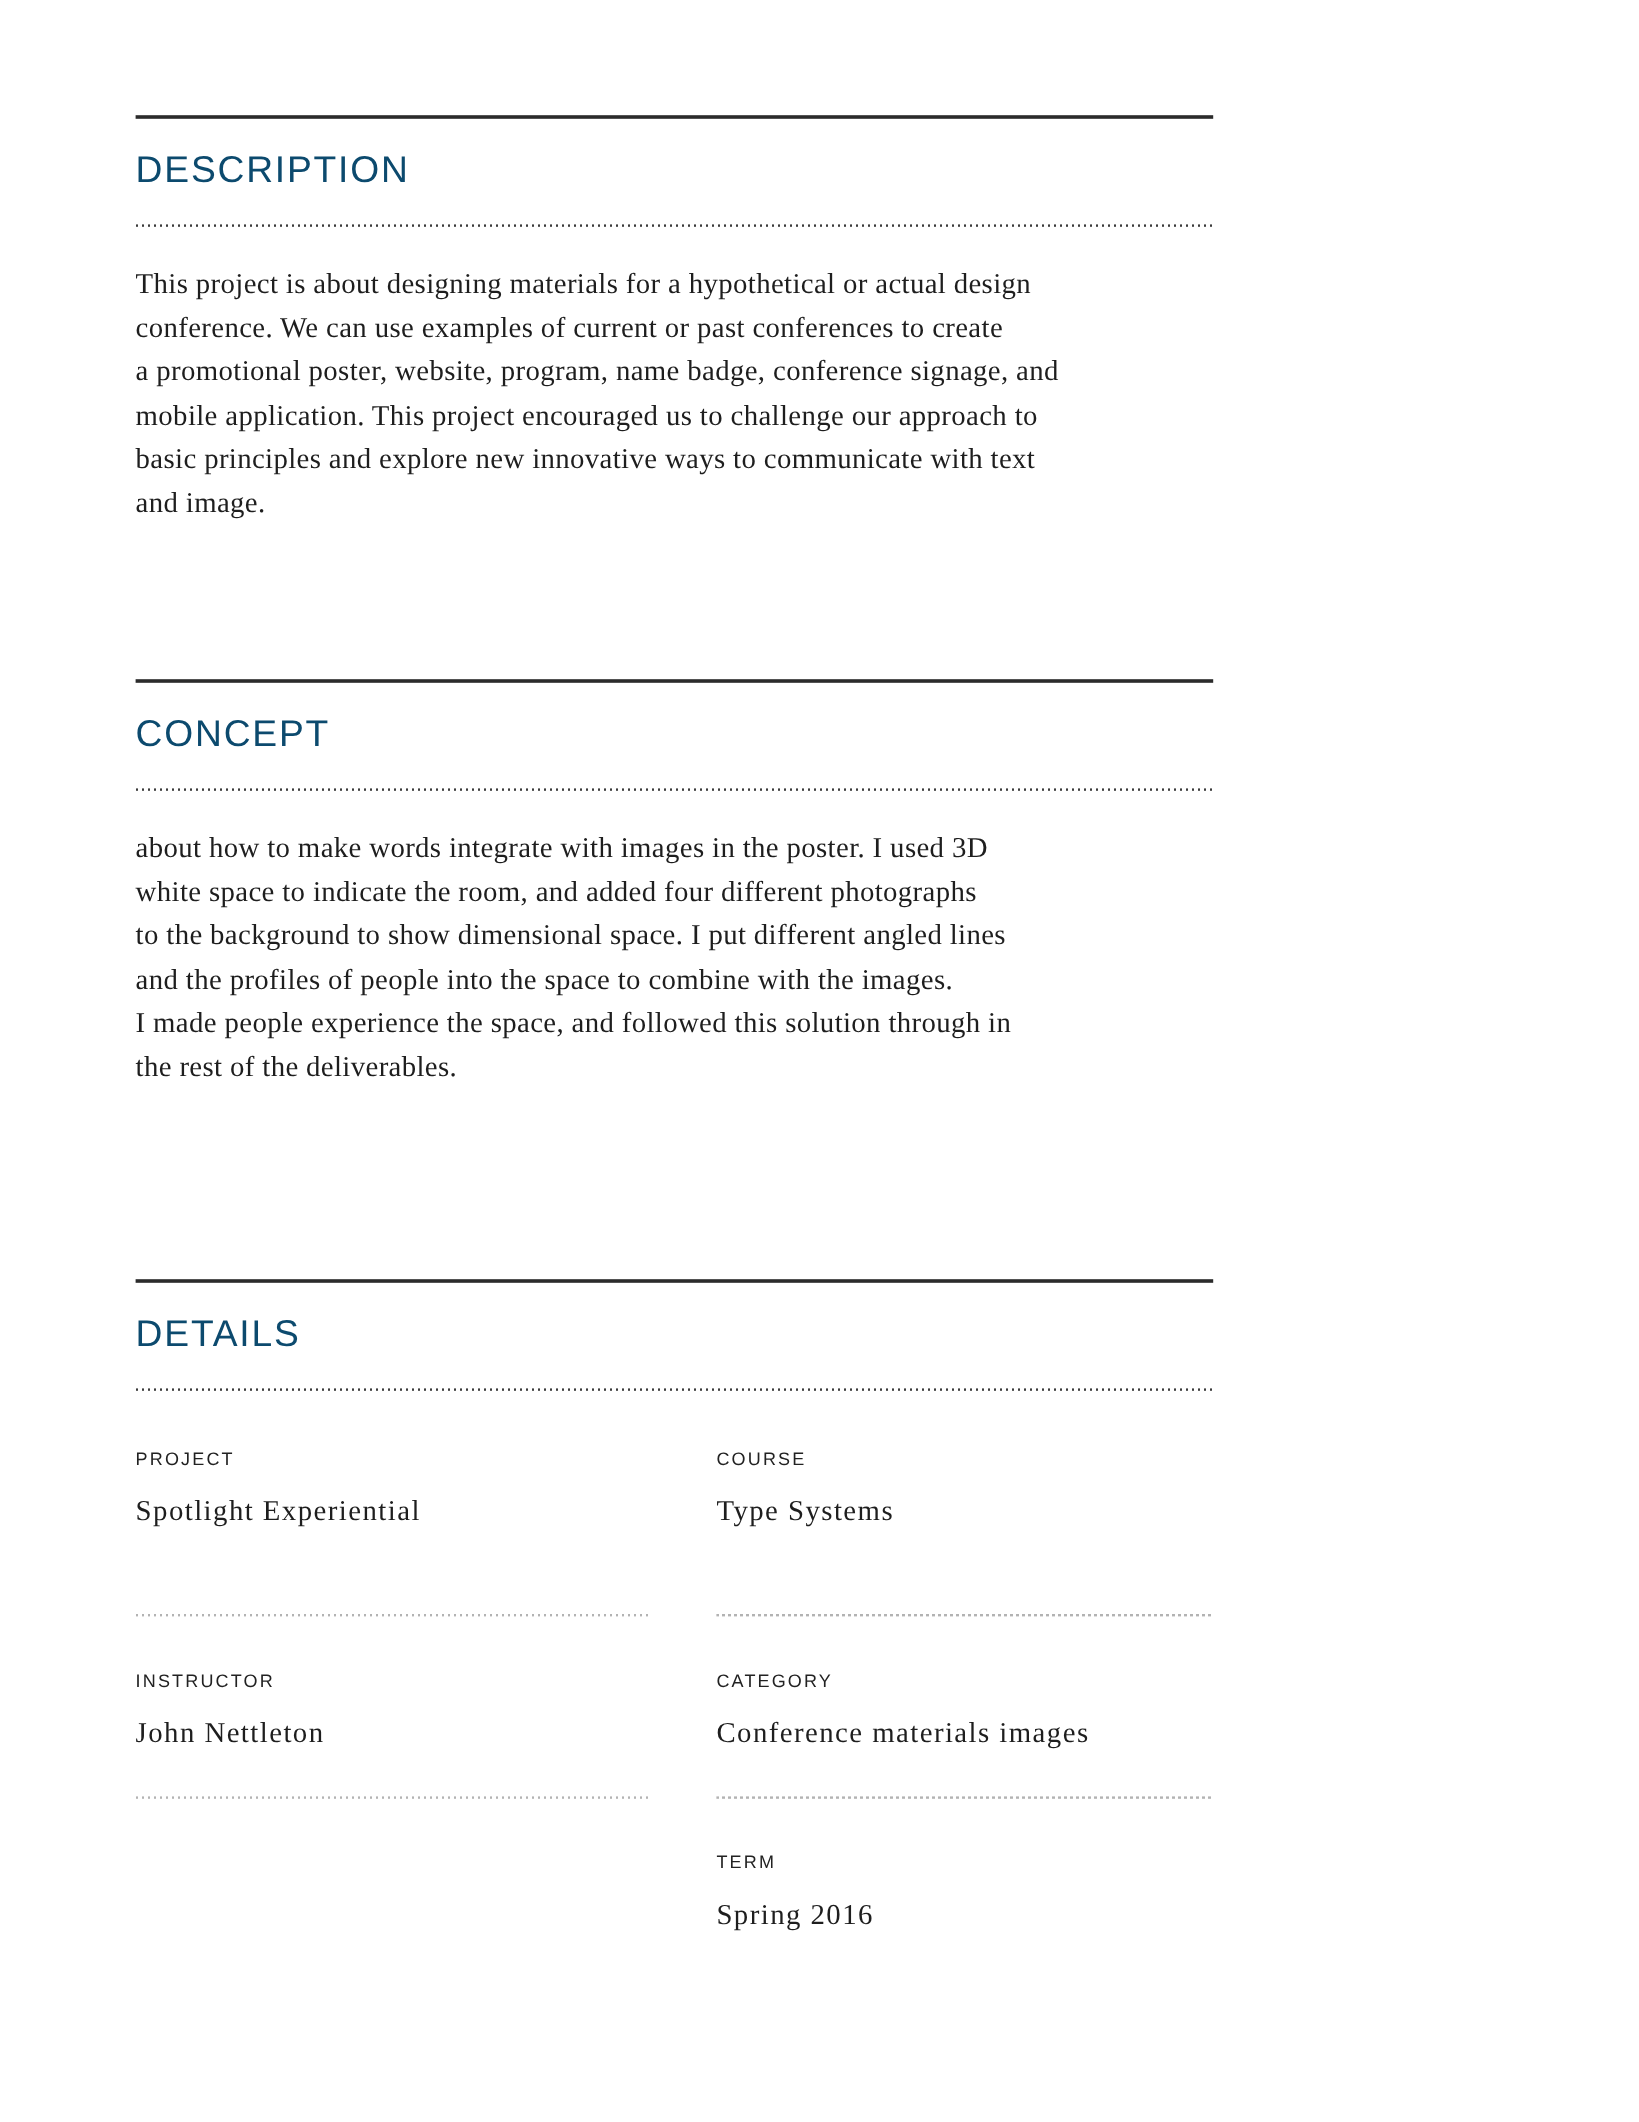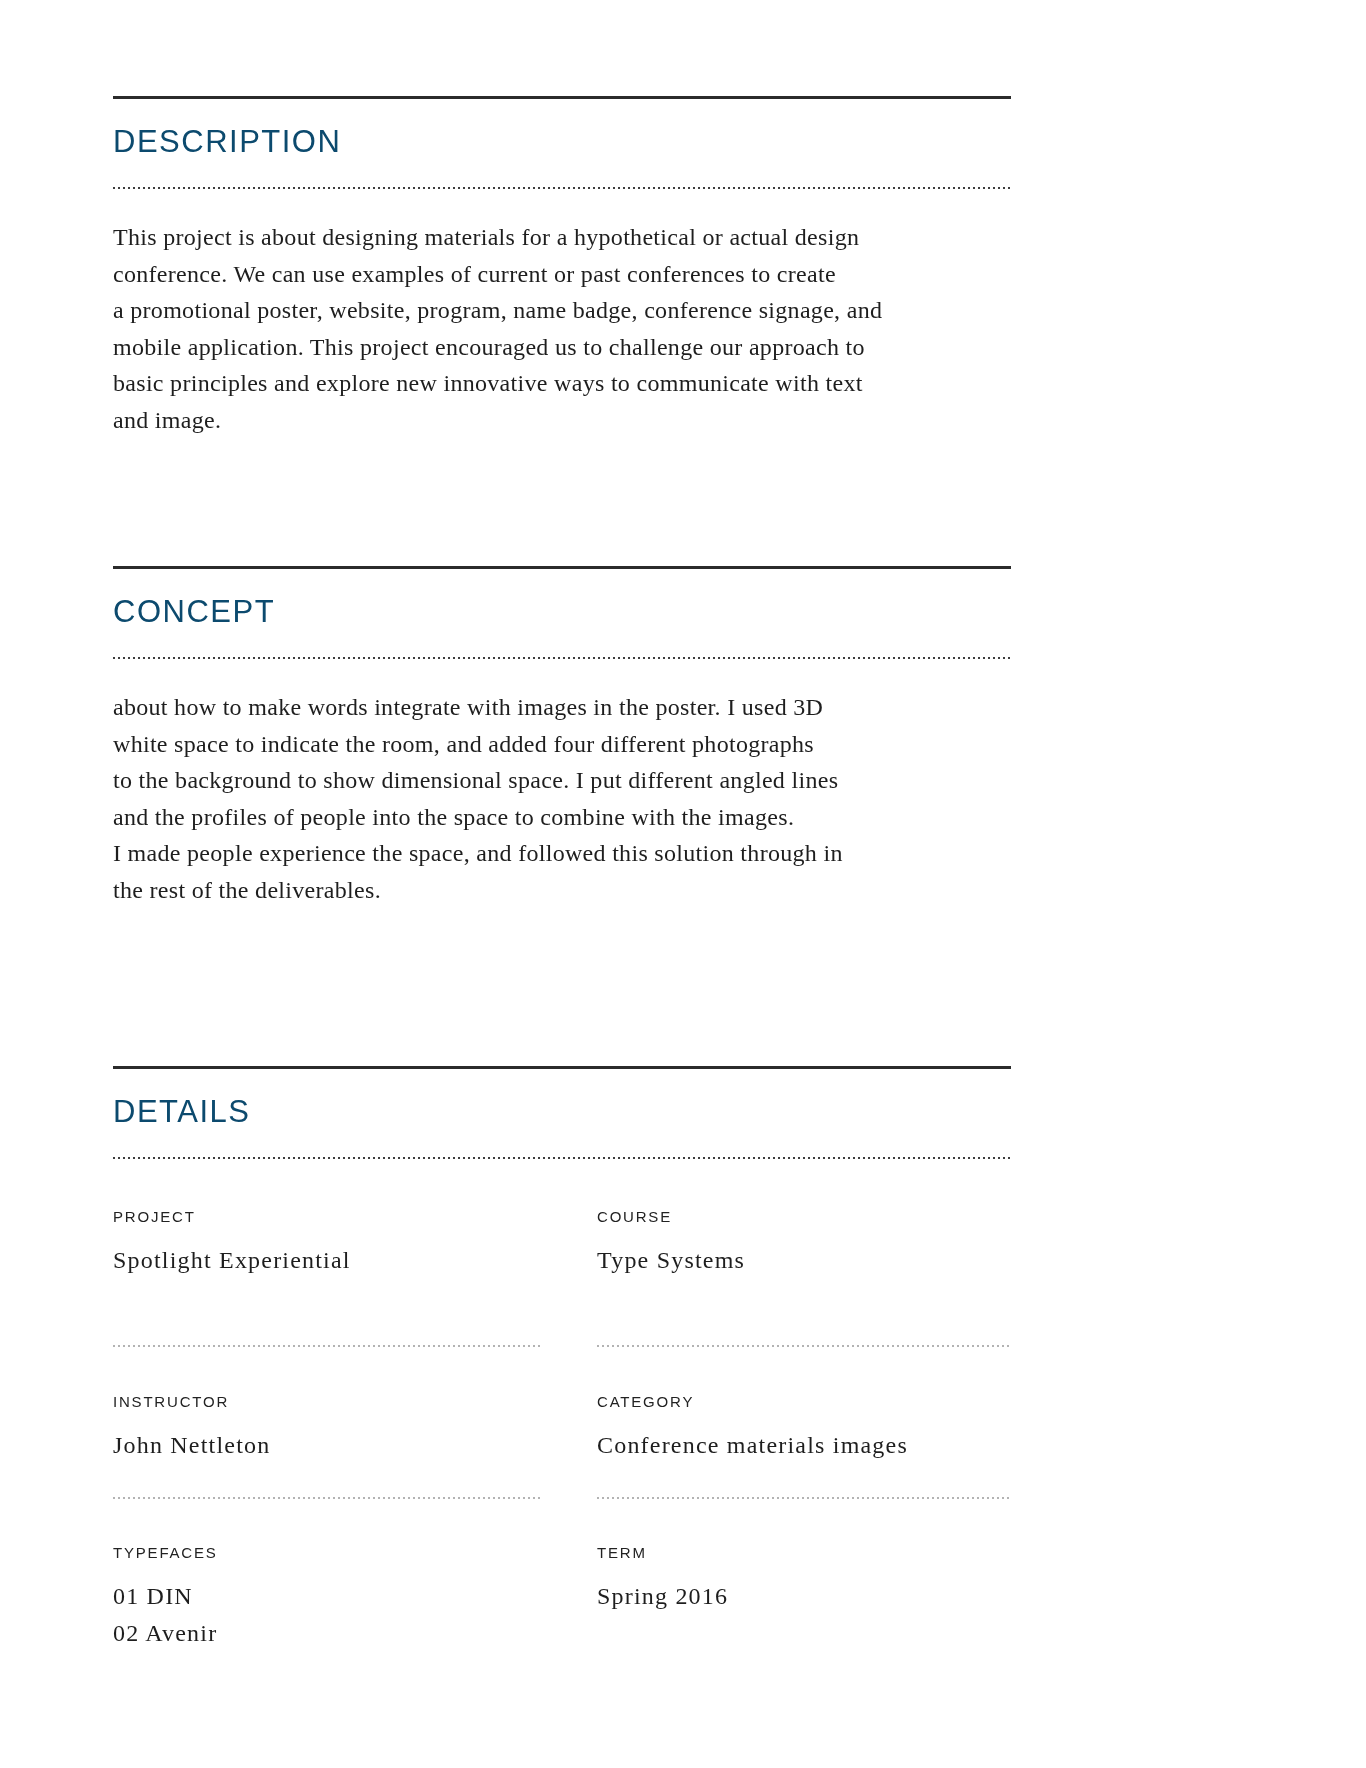--- a/index.html
+++ b/index.html
@@ -140,27 +140,20 @@
     </div>
     <div class="detail-cell col-right r2">
       <div class="detail-label">CATEGORY</div>
       <div class="detail-value">
           <div>Conference materials images</div>
         </div>
     </div>
     <div class="detail-divider col-left d2"></div>
     <div class="detail-divider col-right d2"></div>
 
-    <div class="detail-cell col-left r3">
-      <div class="detail-label">TYPEFACES</div>
-      <div class="detail-value">
-          <div>01 DIN</div>
-          <div>02 Avenir</div>
-        </div>
-    </div>
     <div class="detail-cell col-right r3">
       <div class="detail-label">TERM</div>
       <div class="detail-value">
           <div>Spring 2016</div>
         </div>
     </div>
   </div>
 
 </div>
 

